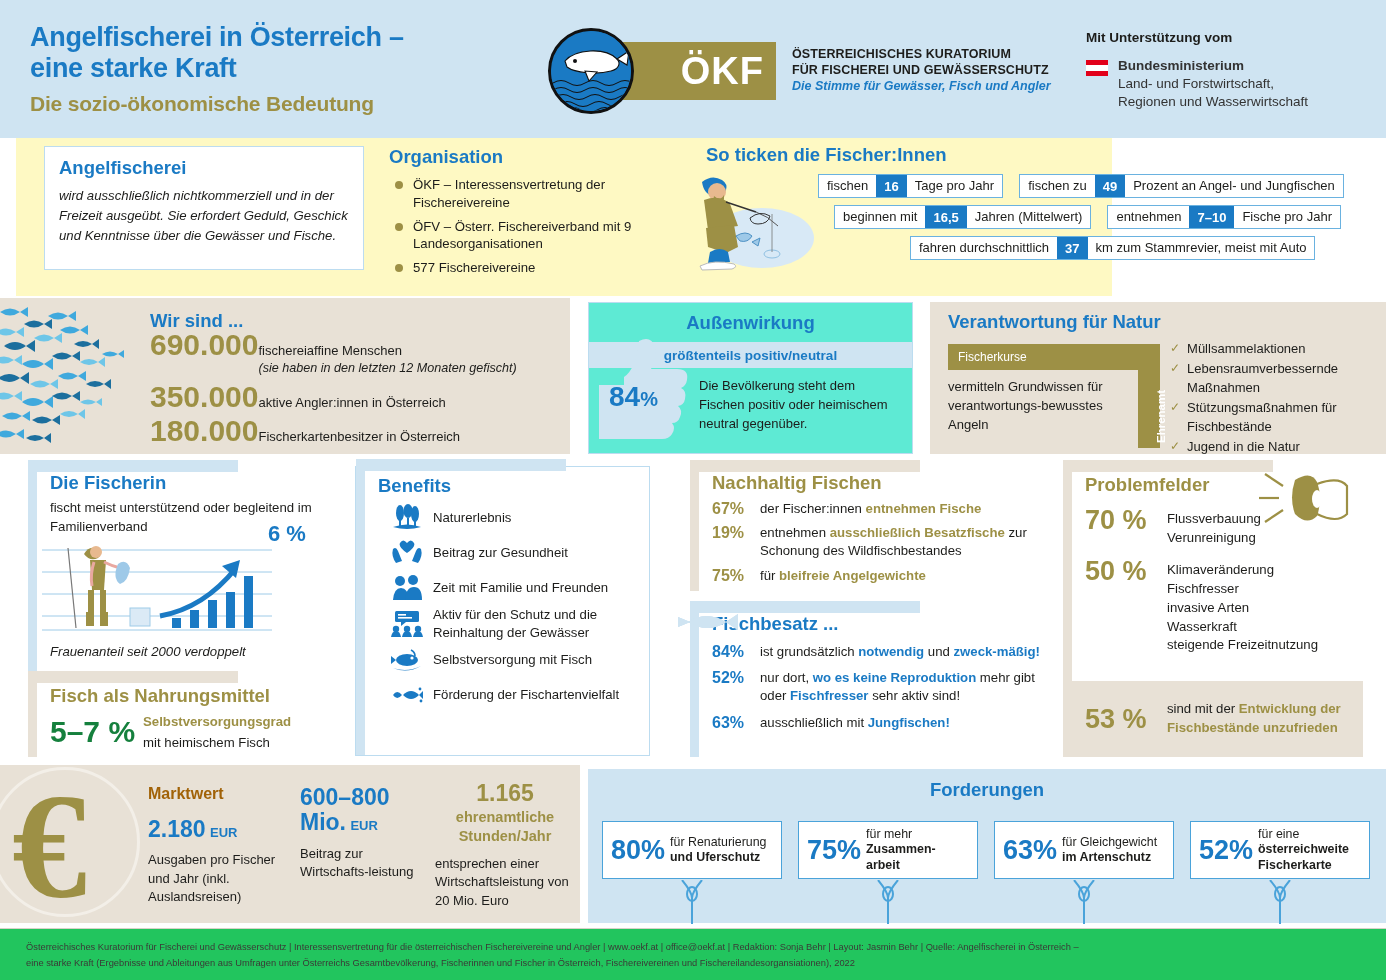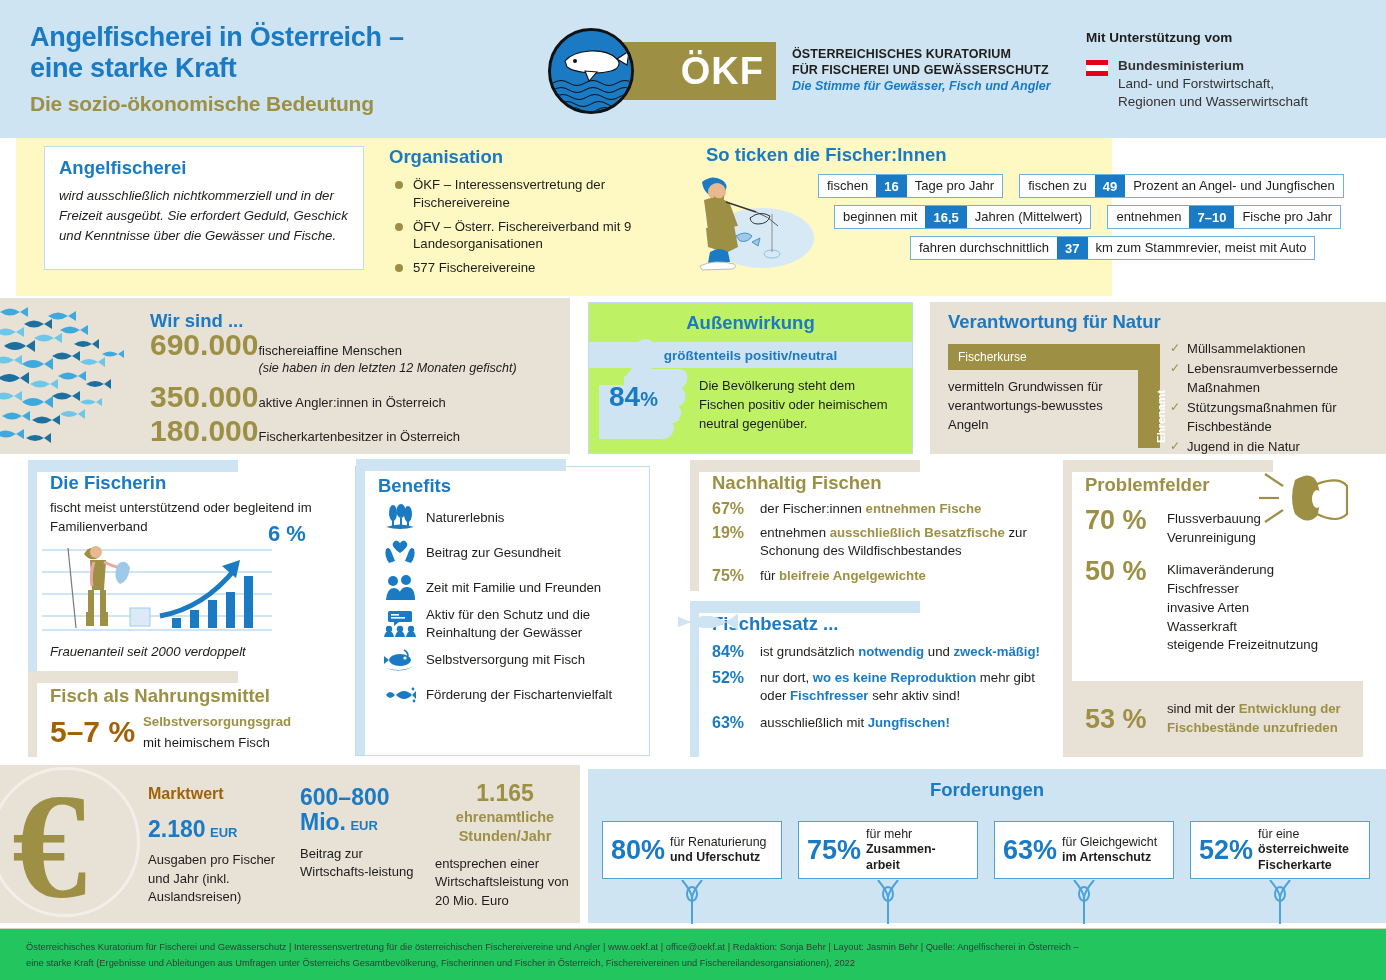--- a/index.html
+++ b/index.html
@@ -85,21 +85,21 @@
   #row2 { position:absolute; left:0; top:298px; width:1386px; height:160px; }
   #wirsind { position:absolute; left:0; top:0; width:570px; height:156px; background:#e8e1d6; overflow:hidden; }
   #fishswarm { position:absolute; left:-6px; top:0px; width:150px; height:156px; }
   #wirsind-title { position:absolute; left:150px; top:12px; font-size:18.5px; font-weight:bold; color:#1a7ac4; }
   .bignum { font-size:30px; font-weight:bold; color:#9d9045; line-height:1; }
   .stat-row { position:absolute; display:flex; align-items:baseline; }
   .stat-txt { font-size:13px; line-height:1.3; }
   .stat-ital { font-style:italic; font-size:12.6px; }
   #aussen {
     position:absolute; left:588px; top:4px; width:325px; height:152px;
-    background:#bef264; border:1.5px solid #bcdcf0;
+    background:#5eead4; border:1.5px solid #bcdcf0;
   }
   #aussen-title { text-align:center; font-size:18.5px; font-weight:bold; color:#1a7ac4; padding-top:9px; }
   #aussen-band {
     background:#cfe4f2; margin-top:8px; height:26px; display:flex; align-items:center; justify-content:center;
   }
   #aussen-band span { font-size:13.5px; font-weight:bold; color:#1a7ac4; }
   #thumb-svg { position:absolute; left:6px; top:30px; width:110px; height:118px; }
   #aussen-pct { position:absolute; left:20px; top:78px; font-size:28px; font-weight:bold; color:#1a7ac4; }
   #aussen-body { position:absolute; left:110px; top:74px; width:200px; font-size:13px; line-height:1.45; }
   #verantwortung {
@@ -137,31 +137,31 @@
   #fischerin-chart { position:absolute; left:14px; top:70px; width:270px; height:100px; }
   #chart-pct { position:absolute; left:240px; top:55px; font-size:22px; font-weight:bold; color:#1a7ac4; }
   #fischerin-cap { position:absolute; left:22px; top:178px; font-size:13.2px; font-style:italic; }
 
   
   #nahrung { position:absolute; left:28px; top:215px; width:300px; height:80px; }
   #nahrung .lbar { background:#e8e1d6; }
   #nahrung-head { position:absolute; left:0; top:-6px; width:210px; height:12px; background:#e8e1d6; }
   #nahrung-inner { padding:8px 0 0 22px; }
   #nahrung-row { display:flex; align-items:center; margin-top:4px; }
-  #nahrung-big { font-size:30px; font-weight:bold; color:#a16207; line-height:1; }
+  #nahrung-big { font-size:30px; font-weight:bold; color:#15803d; line-height:1; }
   #nahrung-txt { margin-left:8px; line-height:1.3; }
   #nahrung-t1 { font-size:13.2px; color:#9d9045; font-weight:bold; }
   #nahrung-t2 { font-size:13.2px; }
 
   
   #benefits { position:absolute; left:355px; top:4px; width:295px; height:290px; border:1.5px solid #bcdcf0; }
   #benefits .lbar { background:#cfe4f2; }
   #benefits-head { position:absolute; left:0; top:-8px; width:210px; height:12px; background:#cfe4f2; }
   #benefits-title { padding:8px 0 0 22px; }
-  #benefit-list { list-style:none; margin-top:4px; padding-left:28px; }
+  #benefit-list { list-style:none; margin-top:4px; padding-left:35px; }
   #benefit-list li { display:flex; align-items:center; min-height:34px; margin-bottom:1px; }
   .bicon { width:32px; height:28px; flex:none; margin-right:10px; }
   .btxt { font-size:13.2px; line-height:1.38; }
 
   
   #nachhaltig { position:absolute; left:690px; top:4px; width:350px; height:125px; }
   #nachhaltig .lbar { background:#e8e1d6; }
   #nachhaltig-head { position:absolute; left:0; top:-6px; width:230px; height:12px; background:#e8e1d6; }
   #nachhaltig-inner { padding:6px 0 0 22px; }
   .pct-row { display:flex; margin-top:6px; }

